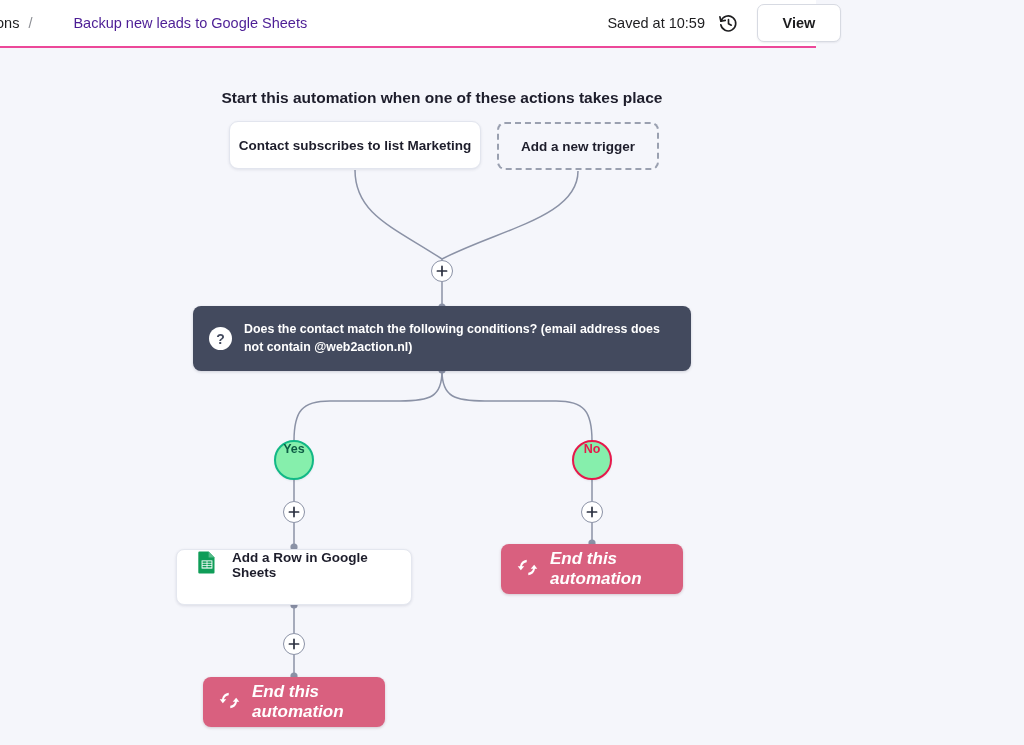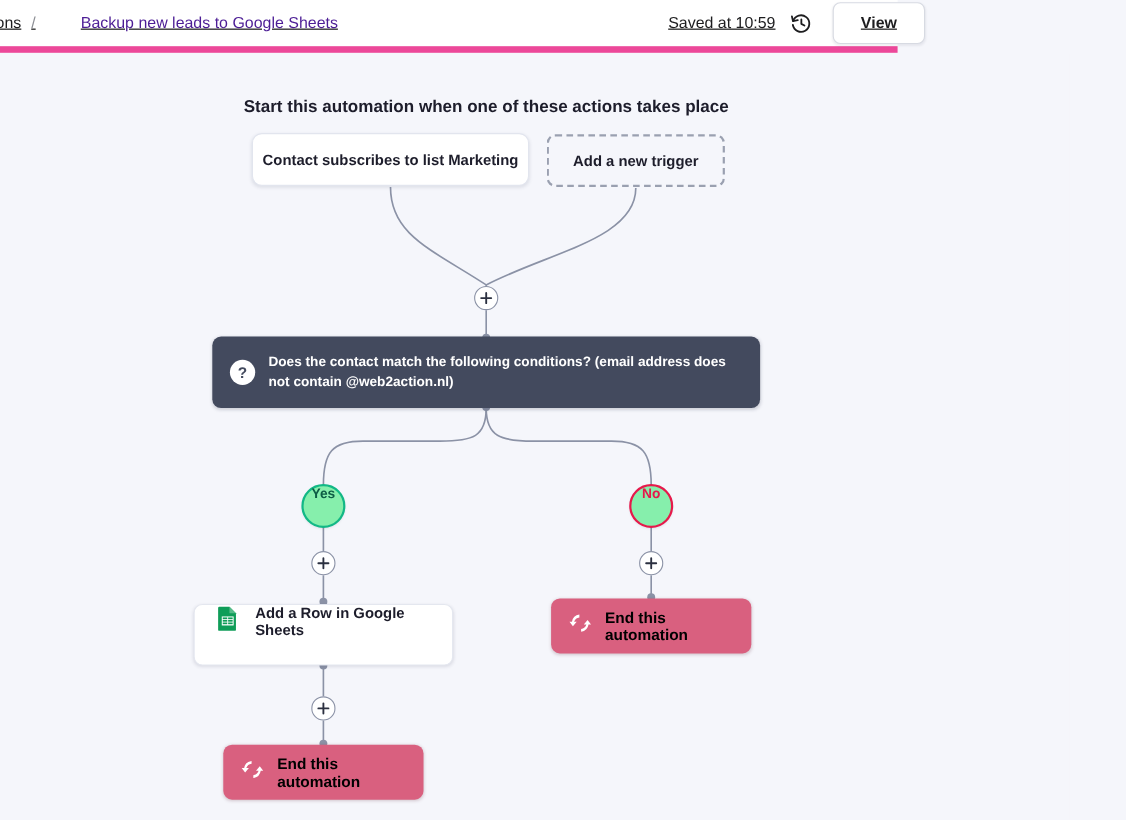--- a/index.html
+++ b/index.html
@@ -15,27 +15,26 @@
     -webkit-font-smoothing: antialiased;
   }
 
   
   .header {
     position: absolute;
     top: 0; left: 0;
     width: 816px;
     height: 48px;
     background: #ffffff;
-    border-bottom: 6px solid #ec4899;
+    border-bottom: 2px solid #ec4899;
     box-sizing: border-box;
     display: flex;
     align-items: center;
     justify-content: space-between;
     z-index: 20;
-    text-decoration: underline;
   }
   .breadcrumb {
     display: flex;
     align-items: center;
     margin-left: -4px;
     padding-left: 0;
     font-size: 14.5px;
     color: #1d1d1f;
     white-space: nowrap;
   }
@@ -201,24 +200,25 @@
   .end-card {
     background: #d9607f;
     border-radius: 8px;
     box-shadow: 0 1px 3px rgba(90,30,50,0.22);
     display: flex;
     align-items: center;
     padding-left: 16px;
     cursor: pointer;
   }
   .end-label {
-    font-size: 14px;
-    font-weight: bold;
-    color: #000000;
+    font-size: 17px;
+    font-weight: bold;
+    color: #ffffff;
     margin-left: 12px;
+    font-style: italic;
   }
 
   
   .branch-badge {
     width: 40px;
     height: 40px;
     border-radius: 50%;
     background: #86efac;
     border: 2px solid #12b886;
     display: flex;

